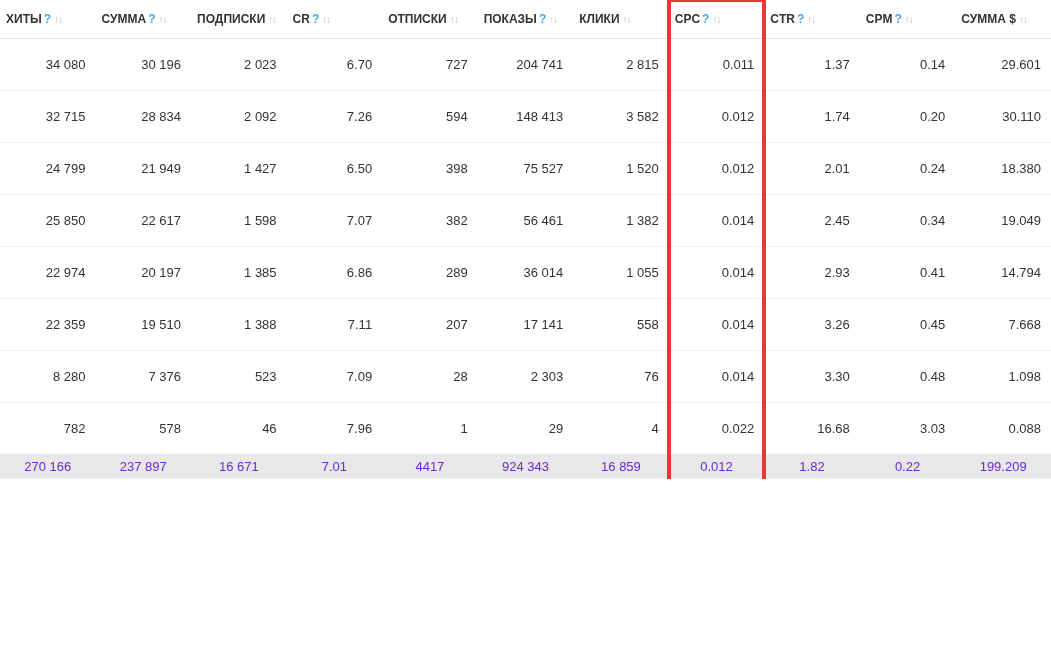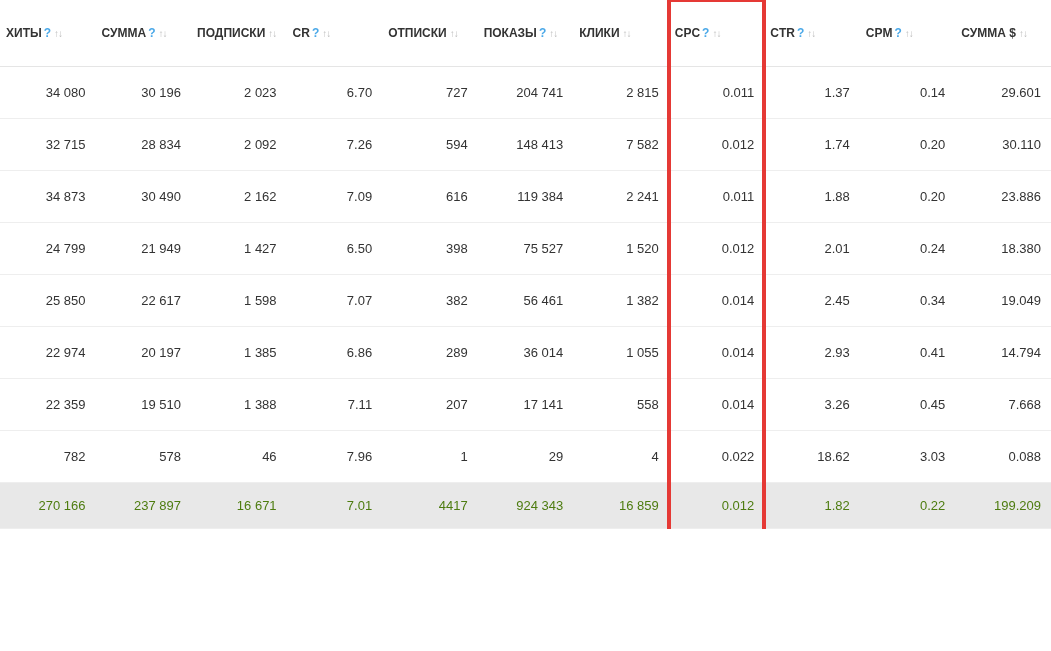--- a/index.html
+++ b/index.html
@@ -4,38 +4,39 @@
   <style>
     * { margin: 0; padding: 0; box-sizing: border-box; }
     body { font-family: Arial, sans-serif; font-size: 13px; background: #fff; }
     table { width: 100%; border-collapse: collapse; table-layout: fixed; }
     th {
       background: #fff;
       color: #333;
       font-weight: bold;
       font-size: 12px;
       text-align: left;
-      padding: 26px 6px;
+      padding: 12px 6px;
       border-bottom: 1px solid #e5e5e5;
       white-space: nowrap;
     }
     .help { color: #4aa8e8; font-weight: bold; cursor: pointer; margin-left: 2px; }
     .sort-icon { color: #bbb; font-size: 10px; margin-left: 3px; display: inline-block; letter-spacing: -1px; }
     td {
       text-align: right;
       padding: 18px 10px;
       border-bottom: 1px solid #eee;
       font-size: 13px;
       color: #333;
     }
     tr.totals td {
       background: #e8e8e8;
       font-weight: normal;
-      color: #4d7c0f;
-      padding: 15px 10px;
+      color: #6d28d9;
+      padding: 4px 10px;
+      text-align: center;
     }
     .highlight-col {
       position: relative;
     }
     .th-wrap { display: inline-flex; align-items: center; }
     .highlight-overlay {
       position: absolute;
       border: 4px solid #e53935;
       pointer-events: none;
       z-index: 5;
@@ -116,38 +117,25 @@
           <td>0.14</td>
           <td>29.601</td>
         </tr>
         <tr>
           <td>32 715</td>
           <td>28 834</td>
           <td>2 092</td>
           <td>7.26</td>
           <td>594</td>
           <td>148 413</td>
-          <td>7 582</td>
+          <td>3 582</td>
           <td>0.012</td>
           <td>1.74</td>
           <td>0.20</td>
           <td>30.110</td>
-        </tr>
-        <tr>
-          <td>34 873</td>
-          <td>30 490</td>
-          <td>2 162</td>
-          <td>7.09</td>
-          <td>616</td>
-          <td>119 384</td>
-          <td>2 241</td>
-          <td>0.011</td>
-          <td>1.88</td>
-          <td>0.20</td>
-          <td>23.886</td>
         </tr>
         <tr>
           <td>24 799</td>
           <td>21 949</td>
           <td>1 427</td>
           <td>6.50</td>
           <td>398</td>
           <td>75 527</td>
           <td>1 520</td>
           <td>0.012</td>
@@ -188,29 +176,42 @@
           <td>7.11</td>
           <td>207</td>
           <td>17 141</td>
           <td>558</td>
           <td>0.014</td>
           <td>3.26</td>
           <td>0.45</td>
           <td>7.668</td>
         </tr>
         <tr>
+          <td>8 280</td>
+          <td>7 376</td>
+          <td>523</td>
+          <td>7.09</td>
+          <td>28</td>
+          <td>2 303</td>
+          <td>76</td>
+          <td>0.014</td>
+          <td>3.30</td>
+          <td>0.48</td>
+          <td>1.098</td>
+        </tr>
+        <tr>
           <td>782</td>
           <td>578</td>
           <td>46</td>
           <td>7.96</td>
           <td>1</td>
           <td>29</td>
           <td>4</td>
           <td>0.022</td>
-          <td>18.62</td>
+          <td>16.68</td>
           <td>3.03</td>
           <td>0.088</td>
         </tr>
         <tr class="totals">
           <td>270 166</td>
           <td>237 897</td>
           <td>16 671</td>
           <td>7.01</td>
           <td>4417</td>
           <td>924 343</td>

